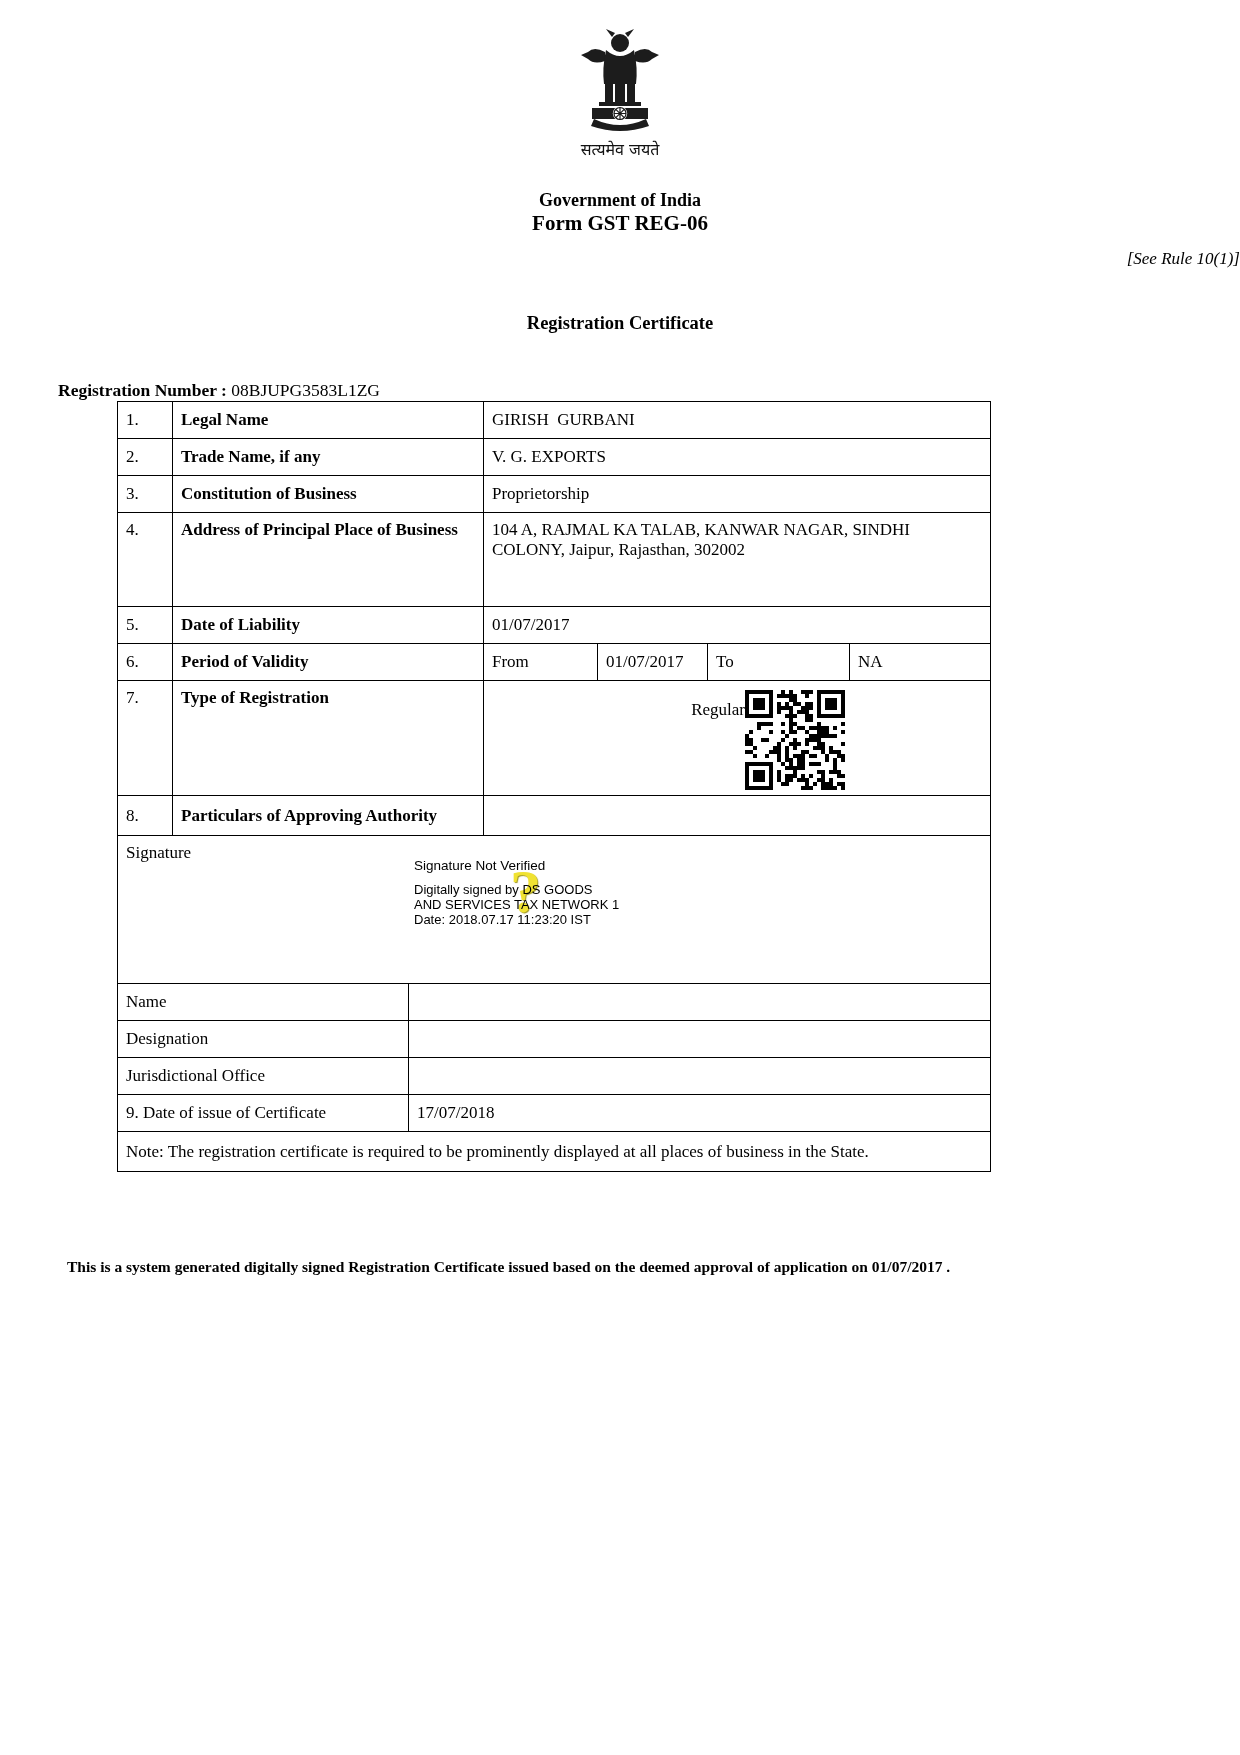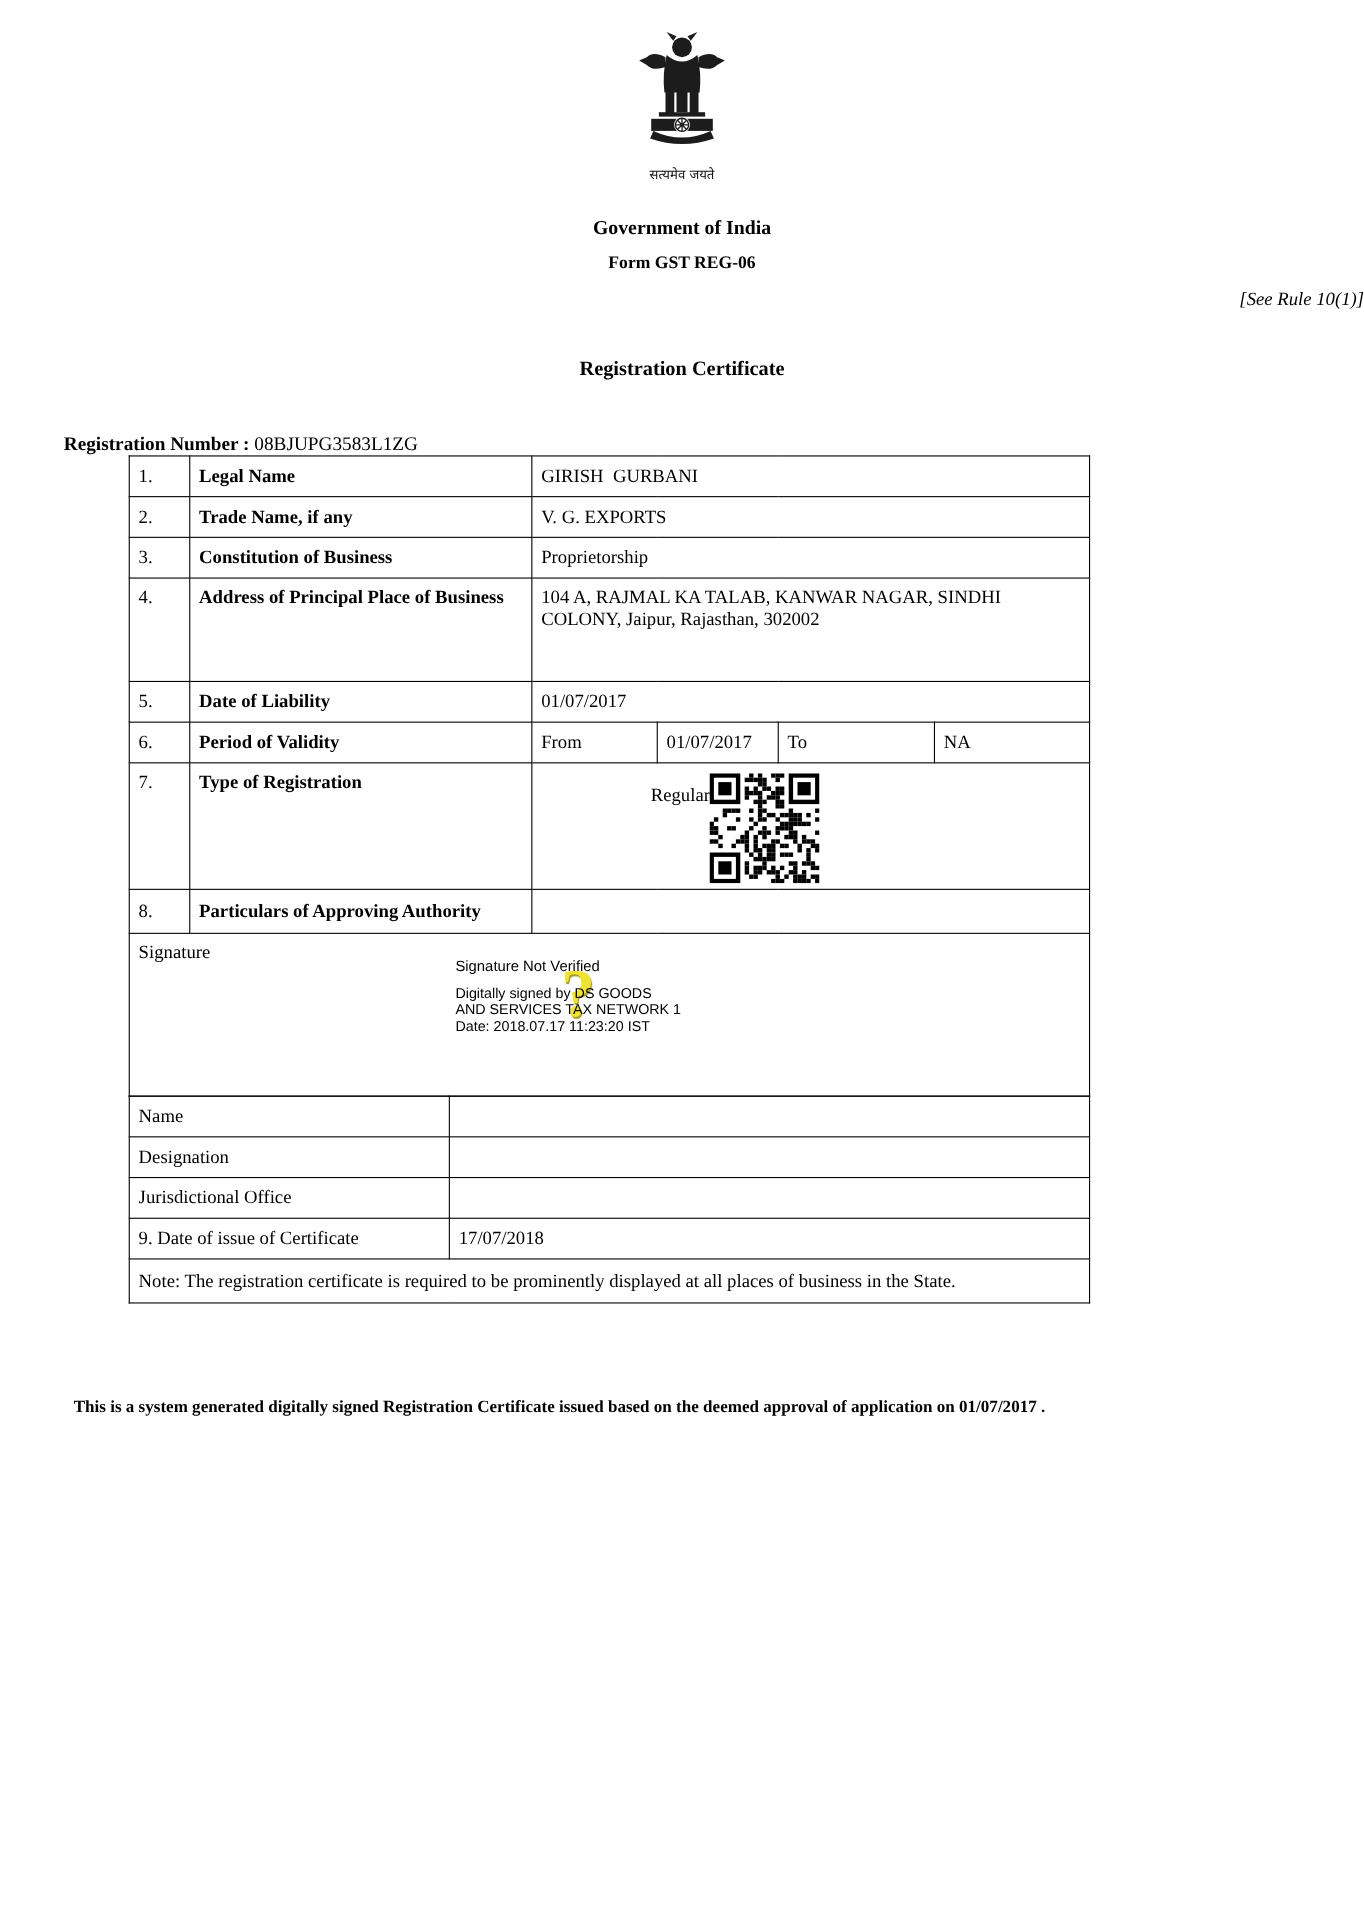--- a/index.html
+++ b/index.html
@@ -5,40 +5,40 @@
   * { margin:0; padding:0; box-sizing:border-box; }
   html,body { background:#ffffff; }
   body {
     width:1240px; height:1755px;
     font-family:"Liberation Serif", serif;
     color:#000; overflow:hidden;
   }
   .page { position:relative; width:1240px; height:1755px; padding-top:28px; background:#fff; }
 
   .emblem-wrap { text-align:center; }
-  .emblem-caption { font-size:12px; font-family:"DejaVu Sans", sans-serif; margin-top:13px; color:#111; }
+  .emblem-caption { font-size:16px; font-family:"DejaVu Sans", sans-serif; margin-top:2px; color:#111; }
 
   .h-govt  { text-align:center; font-weight:bold; font-size:18px;   margin-top:30px; }
-  .h-form  { text-align:center; font-weight:bold; font-size:16px;   margin-top:13px; }
+  .h-form  { text-align:center; font-weight:bold; font-size:21px;   margin-top:0; }
   .h-rule  { text-align:right; font-style:italic; font-size:17px;  margin-top:13px; }
   .h-cert  { text-align:center; font-weight:bold; font-size:18.5px; margin-top:44px; }
 
   .reg-line { margin:46px 0 0 58px; font-size:17.5px; }
   .reg-line .lbl { font-weight:bold; }
 
   table { border-collapse:collapse; table-layout:fixed; margin-left:117px; width:873px; font-size:17px; }
   td { border:1px solid #000; padding:5px 8px; vertical-align:middle; word-wrap:break-word; }
   td.bold { font-weight:bold; }
   td.top  { vertical-align:top; padding-top:7px; }
   .val { white-space:pre-wrap; }
 
   tr.h37 { height:37px; } tr.h40 { height:40px; }
   tr.h94 { height:94px; } tr.h109 { height:109px; } tr.h148 { height:148px; }
 
-  .type-flex { display:flex; justify-content:center; align-items:flex-start; }
+  .type-flex { display:flex; justify-content:flex-end; align-items:flex-start; }
   .type-flex .type-val { margin-top:12px; }
   .qr { display:block; width:100px; height:100px; margin:2px 137px 0 0; }
 
   .sig-cell { position:relative; vertical-align:top; }
   .sig-label { position:absolute; top:7px; left:8px; font-size:17px; }
   .sig-stamp {
     position:absolute; left:296px; top:22px;
     font-family:"Liberation Sans", sans-serif; font-size:13px; line-height:15px; color:#000;
   }
   .sig-status { font-size:13.5px; margin-bottom:9px; position:relative; z-index:1; }

